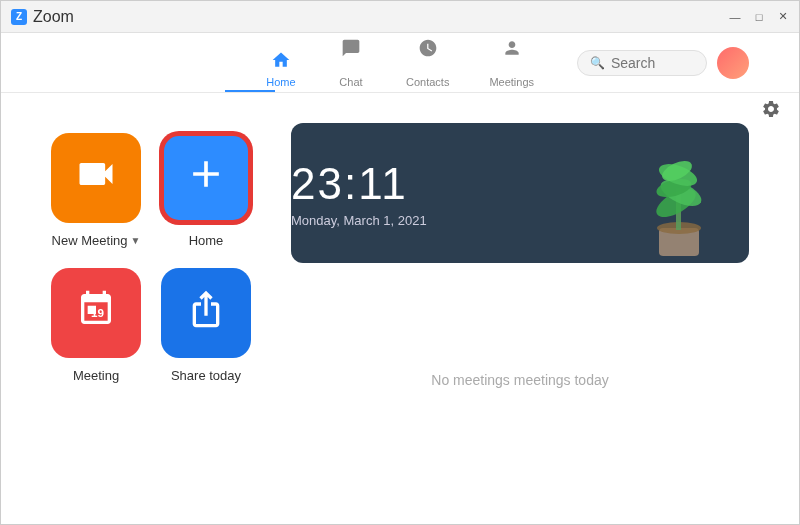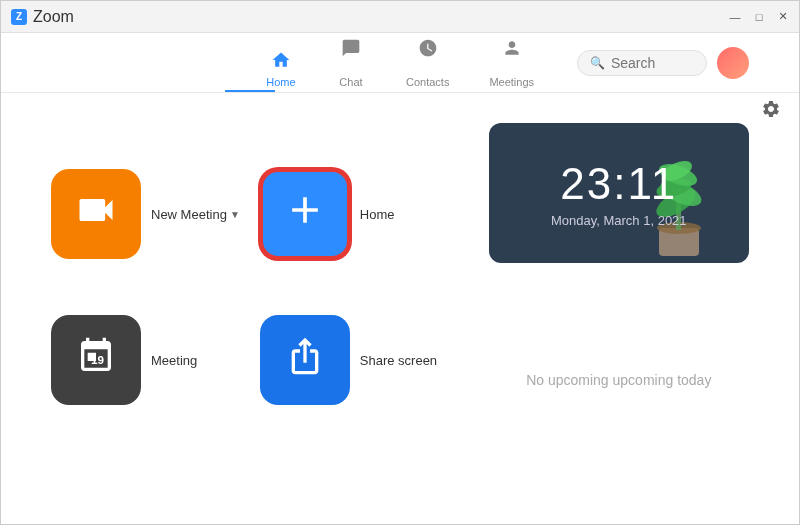--- a/index.html
+++ b/index.html
@@ -173,39 +173,38 @@
     .action-grid {
       display: grid;
       grid-template-columns: 1fr 1fr;
       gap: 20px;
       align-content: start;
       padding-top: 10px;
       flex-shrink: 0;
     }
     .action-item {
       display: flex;
-      flex-direction: row;
+      flex-direction: column;
       align-items: center;
       gap: 10px;
       cursor: pointer;
-      margin-top: 36px;
     }
     .action-btn {
       width: 90px;
       height: 90px;
       border-radius: 18px;
       display: flex;
       align-items: center;
       justify-content: center;
       cursor: pointer;
       border: none;
       position: relative;
     }
     .action-btn.orange { background: #f77f00; }
-    .action-btn.blue { background: #404040; }
+    .action-btn.blue { background: #ef4444; }
     .action-btn.blue-light { background: #1a73e8; }
     .action-btn.join-btn {
       background: #2d8cff;
       border: 3px solid #e53935;
       box-shadow: 0 0 0 2px #e53935;
     }
     .action-icon {
       font-size: 36px;
       color: white;
     }
@@ -223,21 +222,20 @@
       flex: 1;
       display: flex;
       flex-direction: column;
     }
     .clock-card {
       background: #2c3e50;
       border-radius: 12px;
       height: 140px;
       display: flex;
       flex-direction: column;
-      align-items: center;
       justify-content: center;
       color: white;
       position: relative;
       overflow: hidden;
       flex-shrink: 0;
     }
     .clock-time {
       font-size: 44px;
       font-weight: 300;
       letter-spacing: 2px;
@@ -382,21 +380,21 @@
     </div>
 
     <div class="action-item">
       <button class="action-btn blue-light">
         <span class="action-icon">
           <svg width="40" height="40" viewBox="0 0 24 24" fill="white">
             <path d="M16 5l-1.42 1.42-1.59-1.59V16h-1.98V4.83L9.42 6.42 8 5l4-4 4 4zm4 5v11c0 1.1-.9 2-2 2H6c-1.11 0-2-.9-2-2V10c0-1.11.89-2 2-2h3v2H6v11h12V10h-3V8h3c1.1 0 2 .89 2 2z"></path>
           </svg>
         </span>
       </button>
-      <span class="action-label">Share screen</span>
+      <span class="action-label">Share today</span>
     </div>
 
   </div>
 
   <div class="upcoming-panel">
 
     <div class="clock-card">
 
       <svg class="plant-decoration" width="130" height="130" viewBox="0 0 130 130">
 
@@ -412,18 +410,18 @@
 
         <ellipse cx="69" cy="42" rx="20" ry="9" fill="#4ac05a" opacity="0.9" transform="rotate(20 69 42)"></ellipse>
         <ellipse cx="68" cy="38" rx="16" ry="8" fill="#55d060" opacity="0.85" transform="rotate(-25 68 38)"></ellipse>
       </svg>
 
       <span class="clock-time">23:11</span>
       <span class="clock-date">Monday, March 1, 2021</span>
     </div>
 
     <div class="no-meetings">
-      <span>No upcoming upcoming today</span>
+      <span>No meetings meetings today</span>
     </div>
 
   </div>
 
 </div>
 
 </body></html>

